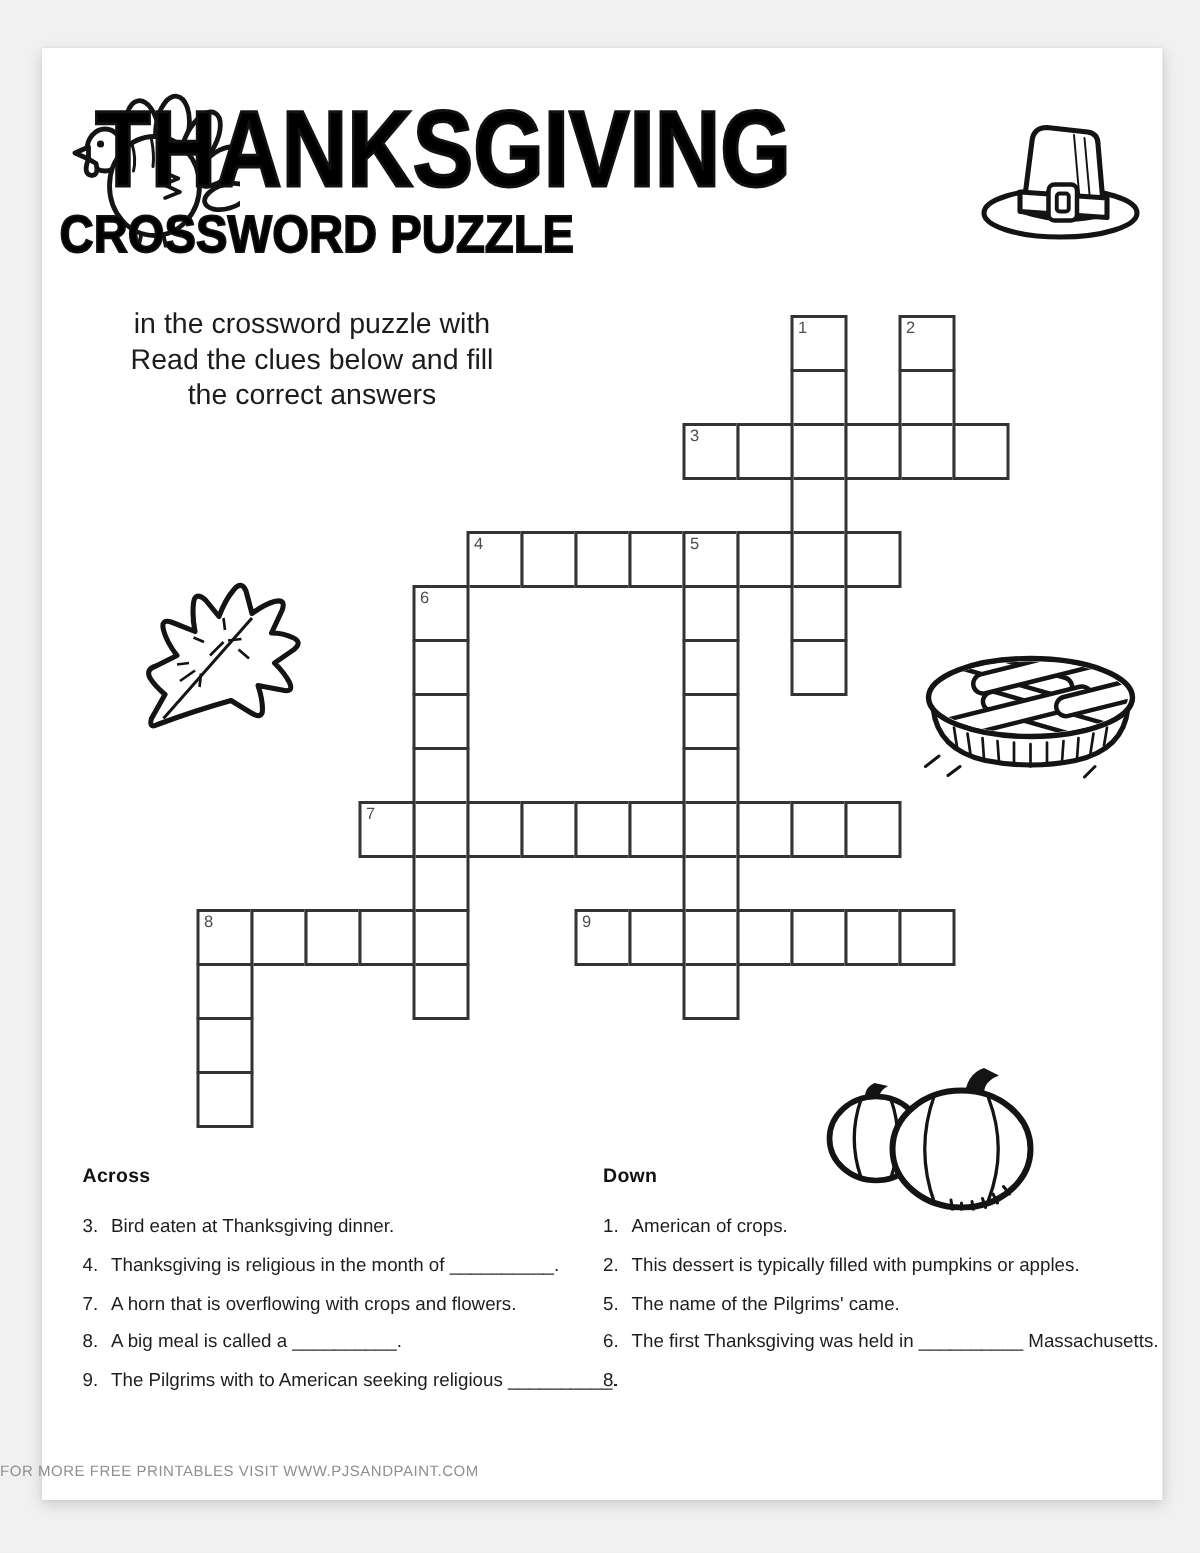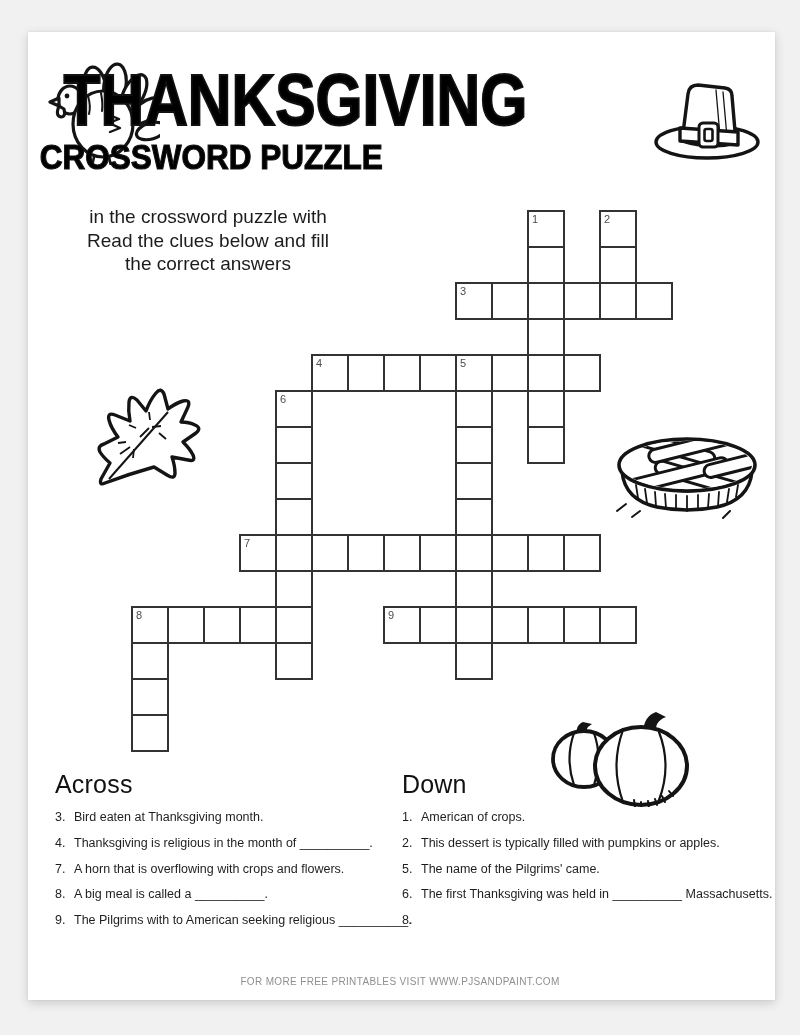--- a/index.html
+++ b/index.html
@@ -13,28 +13,28 @@
          -webkit-text-stroke:2px #121212;white-space:nowrap;}
   .subtitle{position:absolute;left:0;top:139px;width:794px;font-size:35px;line-height:35px;
          font-weight:900;transform:scaleX(.9);transform-origin:50% 50%;
          -webkit-text-stroke:1.2px #121212;white-space:nowrap;}
   .instructions{position:absolute;left:48px;top:205px;width:320px;text-align:center;
          font-size:19px;line-height:23.5px;color:#1c1c1c;}
   .cell{position:absolute;width:38px;height:38px;box-sizing:border-box;border:2px solid #333;
         background:#fff;}
   .cellnum{position:absolute;font-size:11px;line-height:11px;color:#4d4d4d;}
   .clues{position:absolute;top:772px;color:#1e1e1e;}
-  .clues h2{margin:0;font-size:25px;line-height:24px;font-weight:400;color:#111;
+  .clues h2{margin:0;font-size:13px;line-height:24px;font-weight:700;color:#111;
         letter-spacing:.2px;}
   .clues .list{margin-top:9px;}
   .clue{display:flex;gap:5px;font-size:12.5px;line-height:25.8px;white-space:nowrap;}
   .clue .num{min-width:14px;}
   .across{left:55px;width:340px;}
   .down{left:402px;width:370px;}
-  .footer{position:absolute;left:0;top:976px;width:800px;text-align:center;font-size:10px;
+  .footer{position:absolute;left:0;top:976px;width:800px;text-align:left;font-size:10px;
         letter-spacing:.35px;color:#8f8f8f;}
   svg .ln{fill:none;stroke:#141414;}
 </style>
 </head>
 <body>
 
 <div id="canvas">
   <div class="page"></div>
 
   <svg class="abs" style="left:45px;top:62px" width="115" height="103" viewBox="0 0 115 103">
@@ -186,21 +186,21 @@
       <path class="ln" d="M75,38 Q62,74 75,110 M111,40 Q124,74 111,108" stroke-width="2.2"></path>
       <path class="ln" d="M86,108 l1,7 M93,110 l0,7 M100,109 l1,7 M107,107 l2,6 M114,104 l3,6 M121,99 l4,5" stroke-width="2"></path>
     </g>
   </svg>
 
   <section class="clues across">
     <h2>Across</h2>
     <div class="list">
       <div class="clue">
           <span class="num">3.</span>
-          <span>Bird eaten at Thanksgiving month.</span>
+          <span>Bird eaten at Thanksgiving dinner.</span>
         </div>
       <div class="clue">
           <span class="num">4.</span>
           <span>Thanksgiving is religious in the month of __________.</span>
         </div>
       <div class="clue">
           <span class="num">7.</span>
           <span>A horn that is overflowing with crops and flowers.</span>
         </div>
       <div class="clue">

